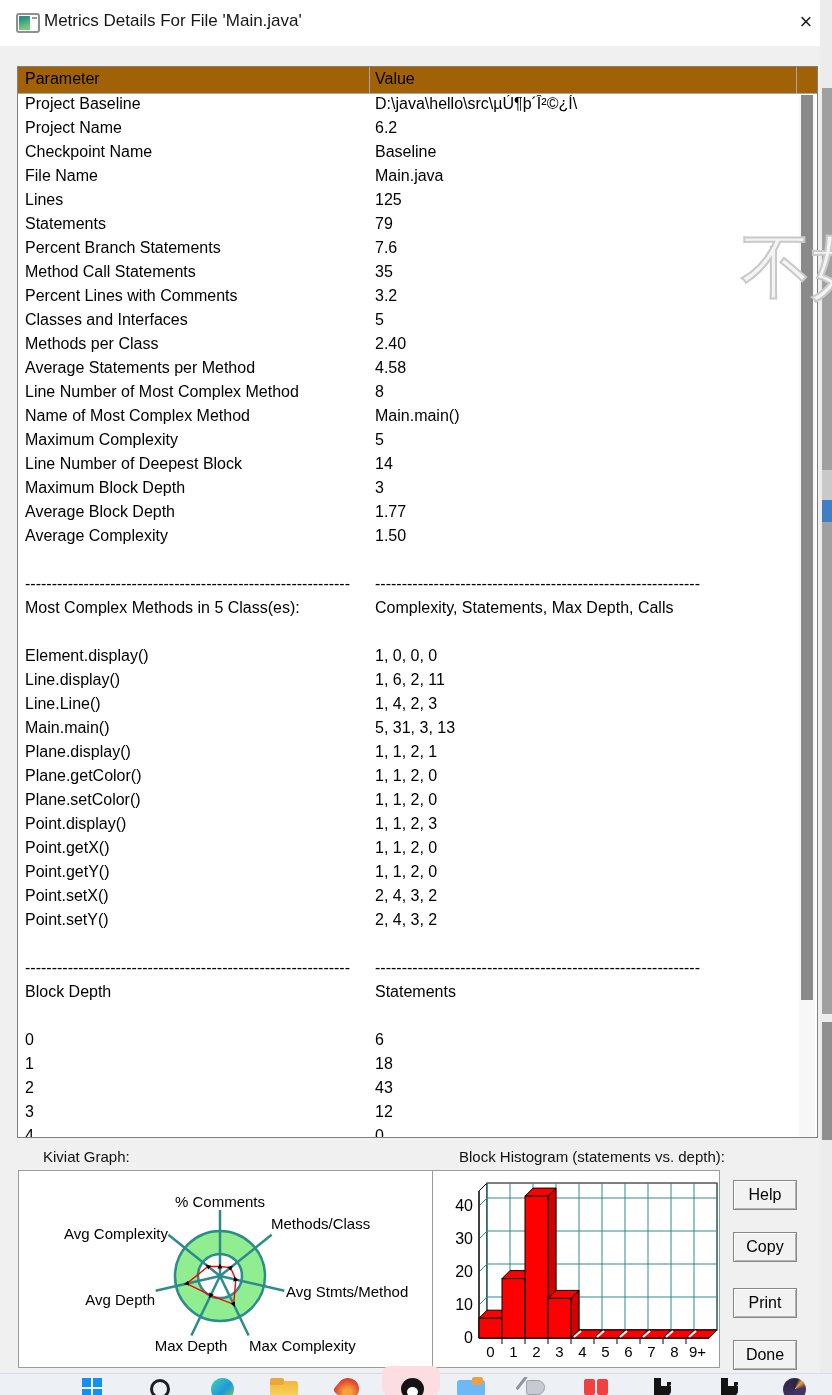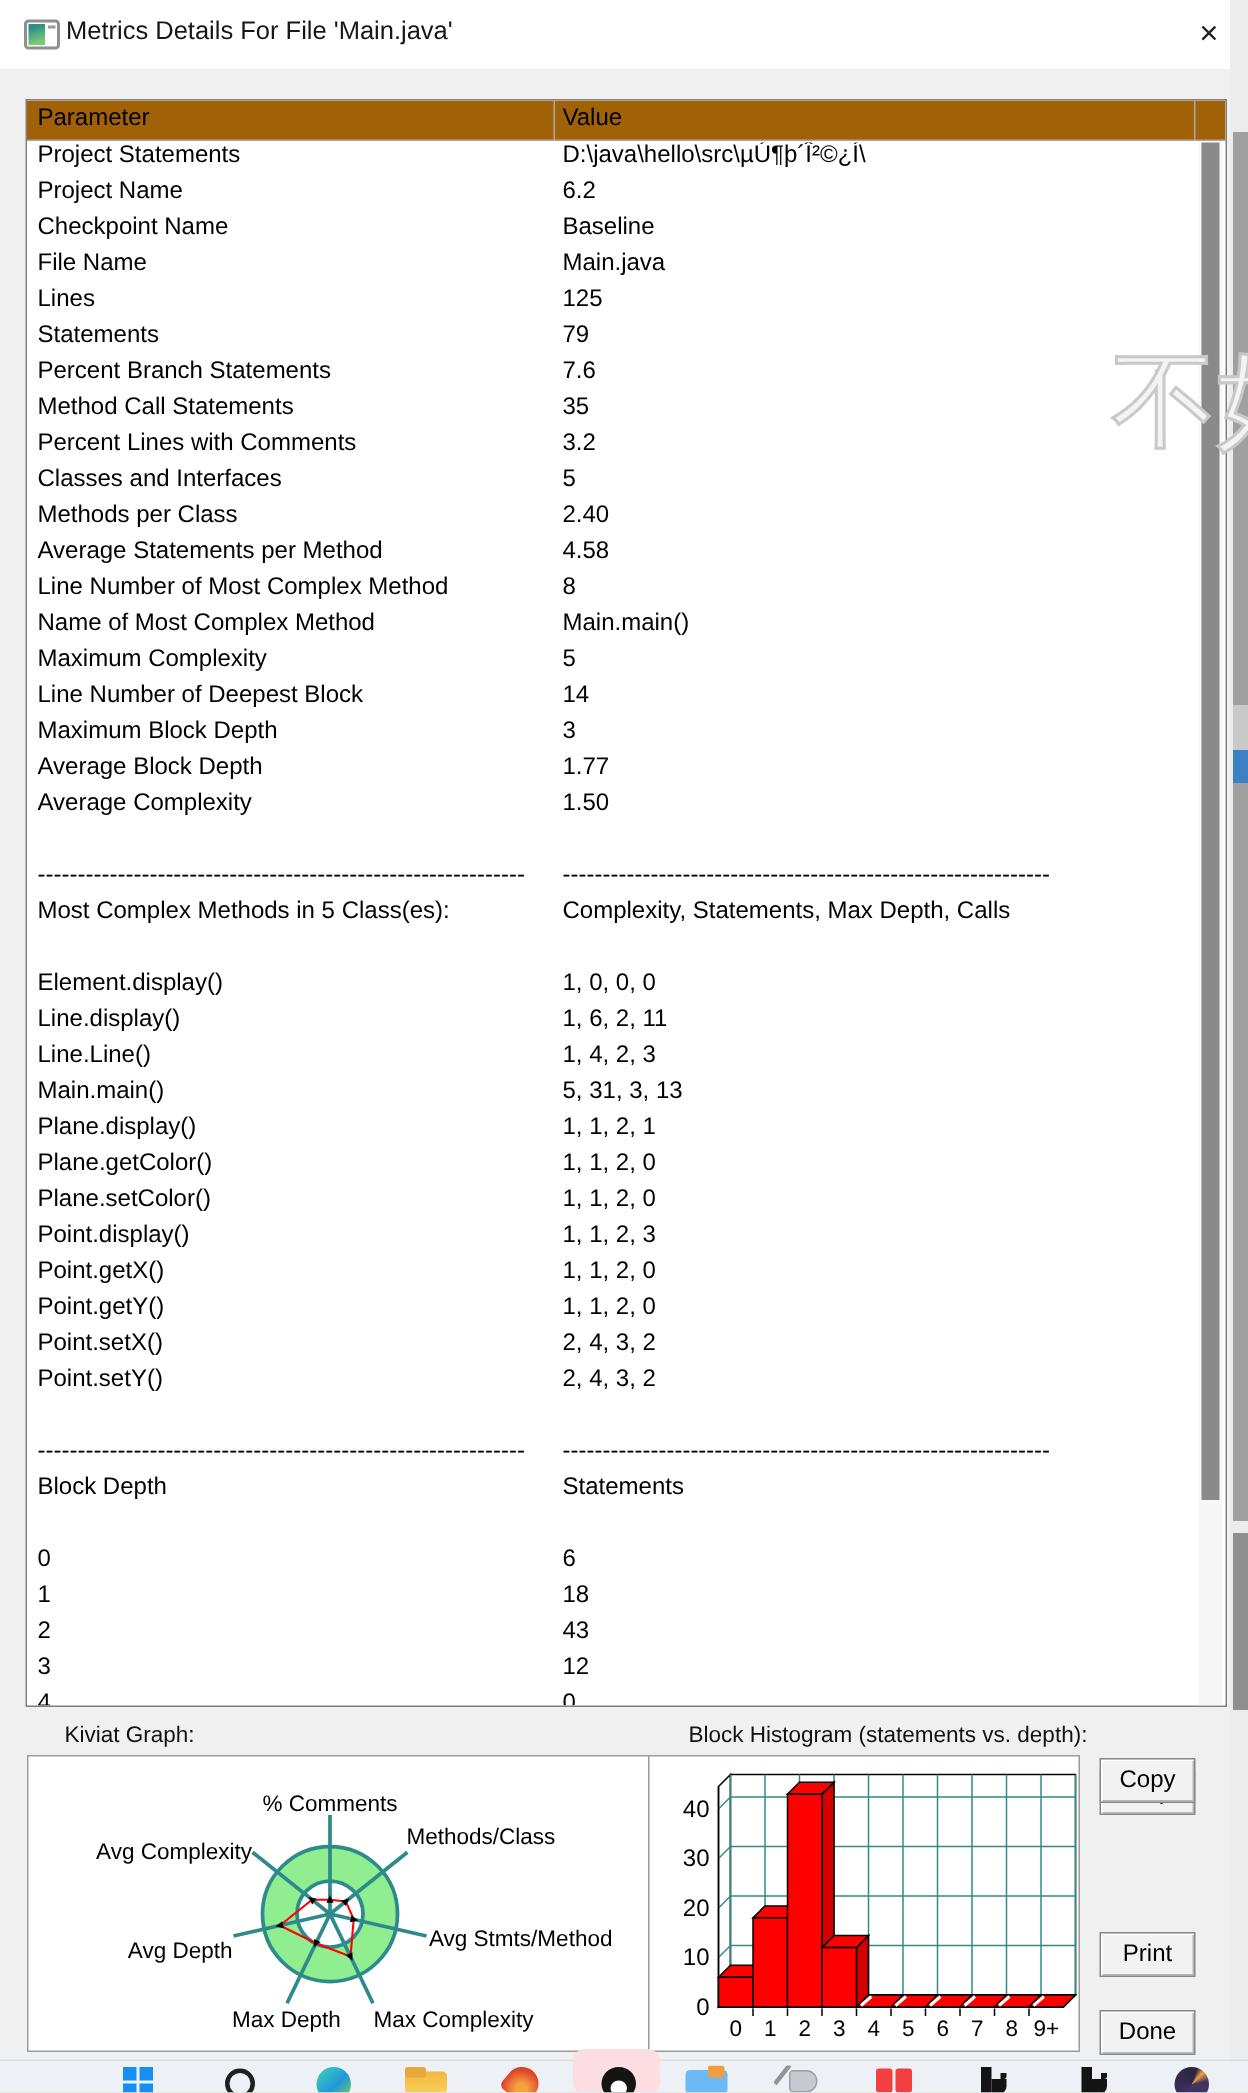--- a/index.html
+++ b/index.html
@@ -45,21 +45,21 @@
   .kiviat-box{left:18px;top:1170px;width:472px;height:198px;}
   .hist-box{left:432px;top:1170px;width:288px;height:198px;}
   svg text{font-family:"Liberation Sans",sans-serif;}
   
   .buttons{position:absolute;inset:0;pointer-events:none;z-index:4;}
   .dlg-btn{position:absolute;left:733px;width:64px;height:30px;pointer-events:auto;
            background:#f2f2f2;border:1px solid #878787;
            box-shadow:inset 1px 1px 0 #ffffff,inset -1px -1px 0 #b5b5b5;
            font-family:"Liberation Sans",sans-serif;font-size:16px;color:#000;padding:0;}
   .buttons .dlg-btn:nth-of-type(1){top:1180px;}
-  .buttons .dlg-btn:nth-of-type(2){top:1172px;}
+  .buttons .dlg-btn:nth-of-type(2){top:1232px;}
   .buttons .dlg-btn:nth-of-type(3){top:1288px;}
   .buttons .dlg-btn:nth-of-type(4){top:1340px;}
   
   .right-strip{position:absolute;left:822px;top:0;width:10px;height:1373px;background:#ececec;z-index:0;}
   .rs-b{position:absolute;left:0;width:10px;}
   .rs-1{top:88px;height:382px;background:#a0a0a0;}
   .rs-2{top:470px;height:30px;background:#c9c9c9;}
   .rs-3{top:500px;height:22px;background:#3e80c6;}
   .rs-4{top:522px;height:492px;background:#a0a0a0;}
   .rs-5{top:1022px;height:118px;background:#8f8f8f;}
@@ -122,21 +122,21 @@
     <div class="table-frame">
       <div class="thead">
         <span class="th p">Parameter</span>
         <span class="th v">Value</span>
         <span class="th-div1"></span>
         <span class="th-div2"></span>
       </div>
       <div class="tbody">
 
           <div class="tr">
-            <span class="td p">Project Statements</span>
+            <span class="td p">Project Baseline</span>
             <span class="td v">D:\java\hello\src\µÚ¶þ´Î²©¿Í\</span>
           </div>
 
           <div class="tr">
             <span class="td p">Project Name</span>
             <span class="td v">6.2</span>
           </div>
 
           <div class="tr">
             <span class="td p">Checkpoint Name</span>

